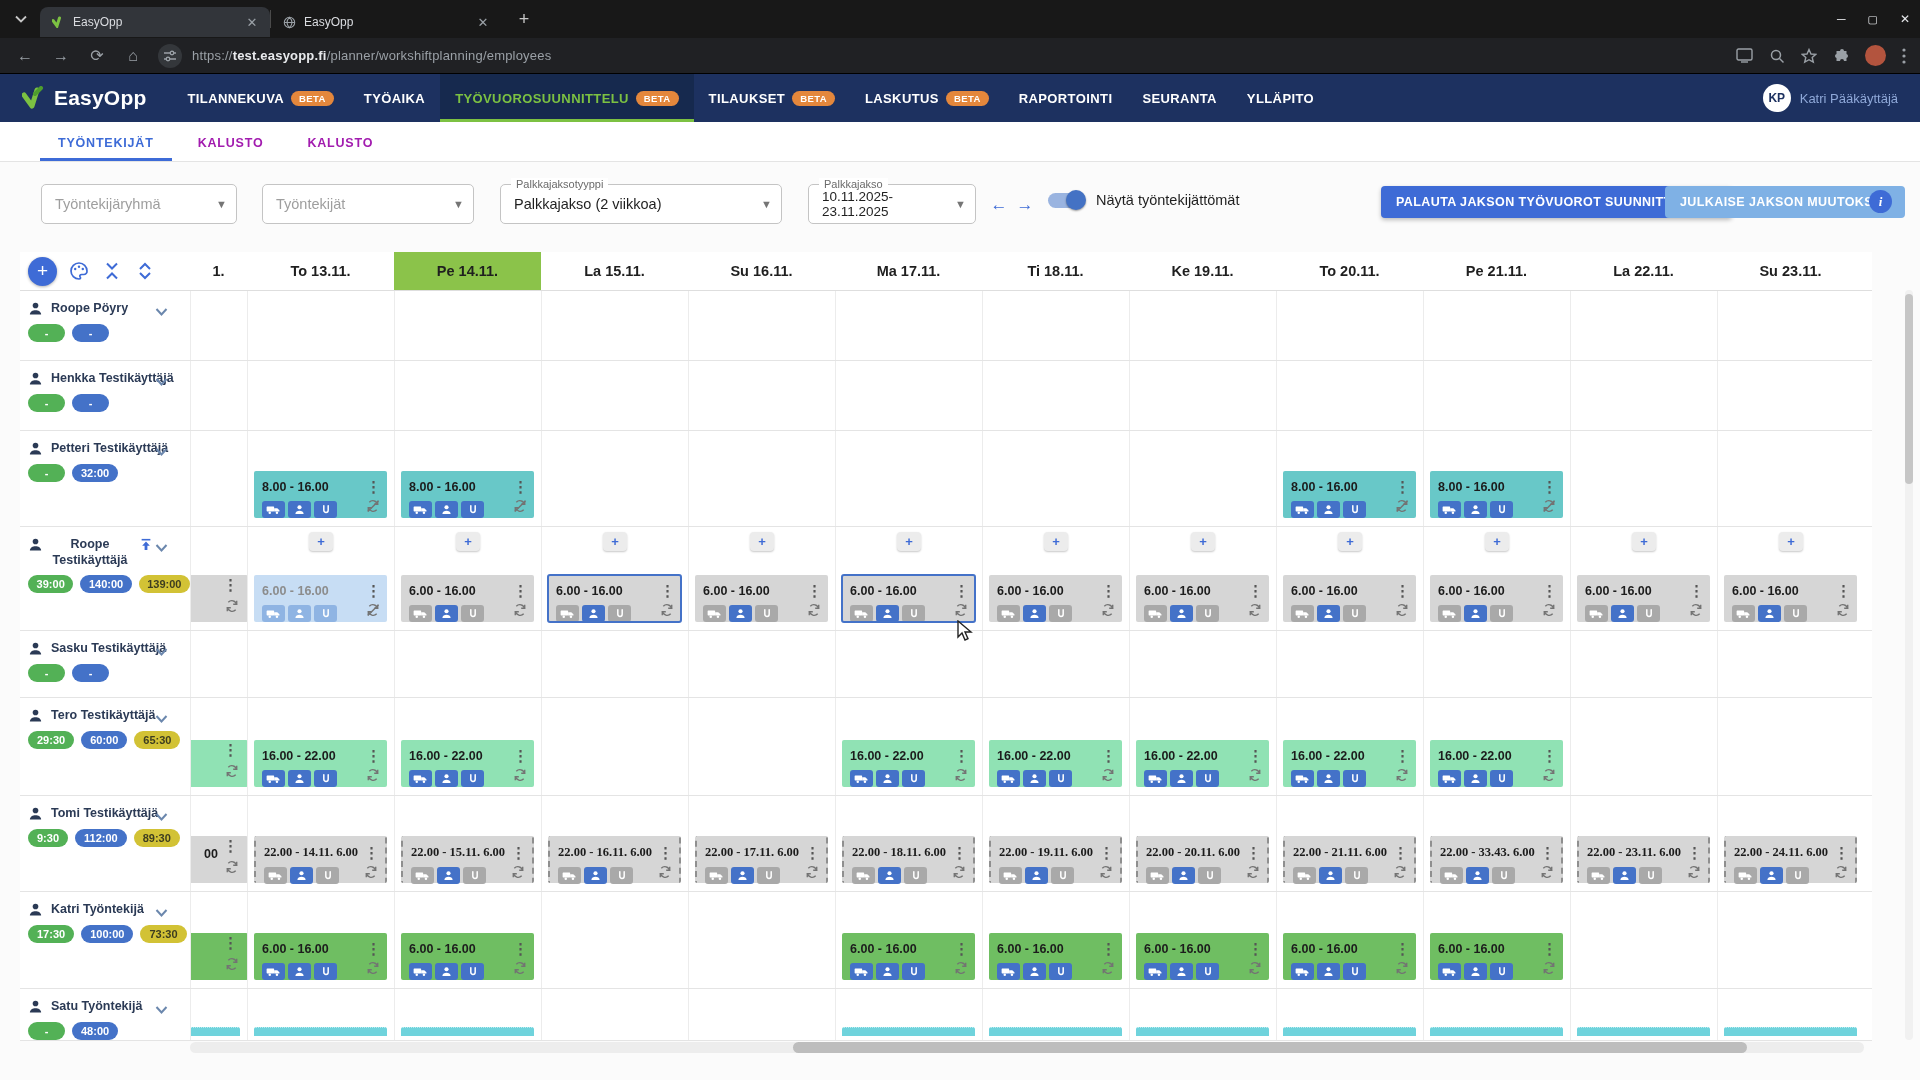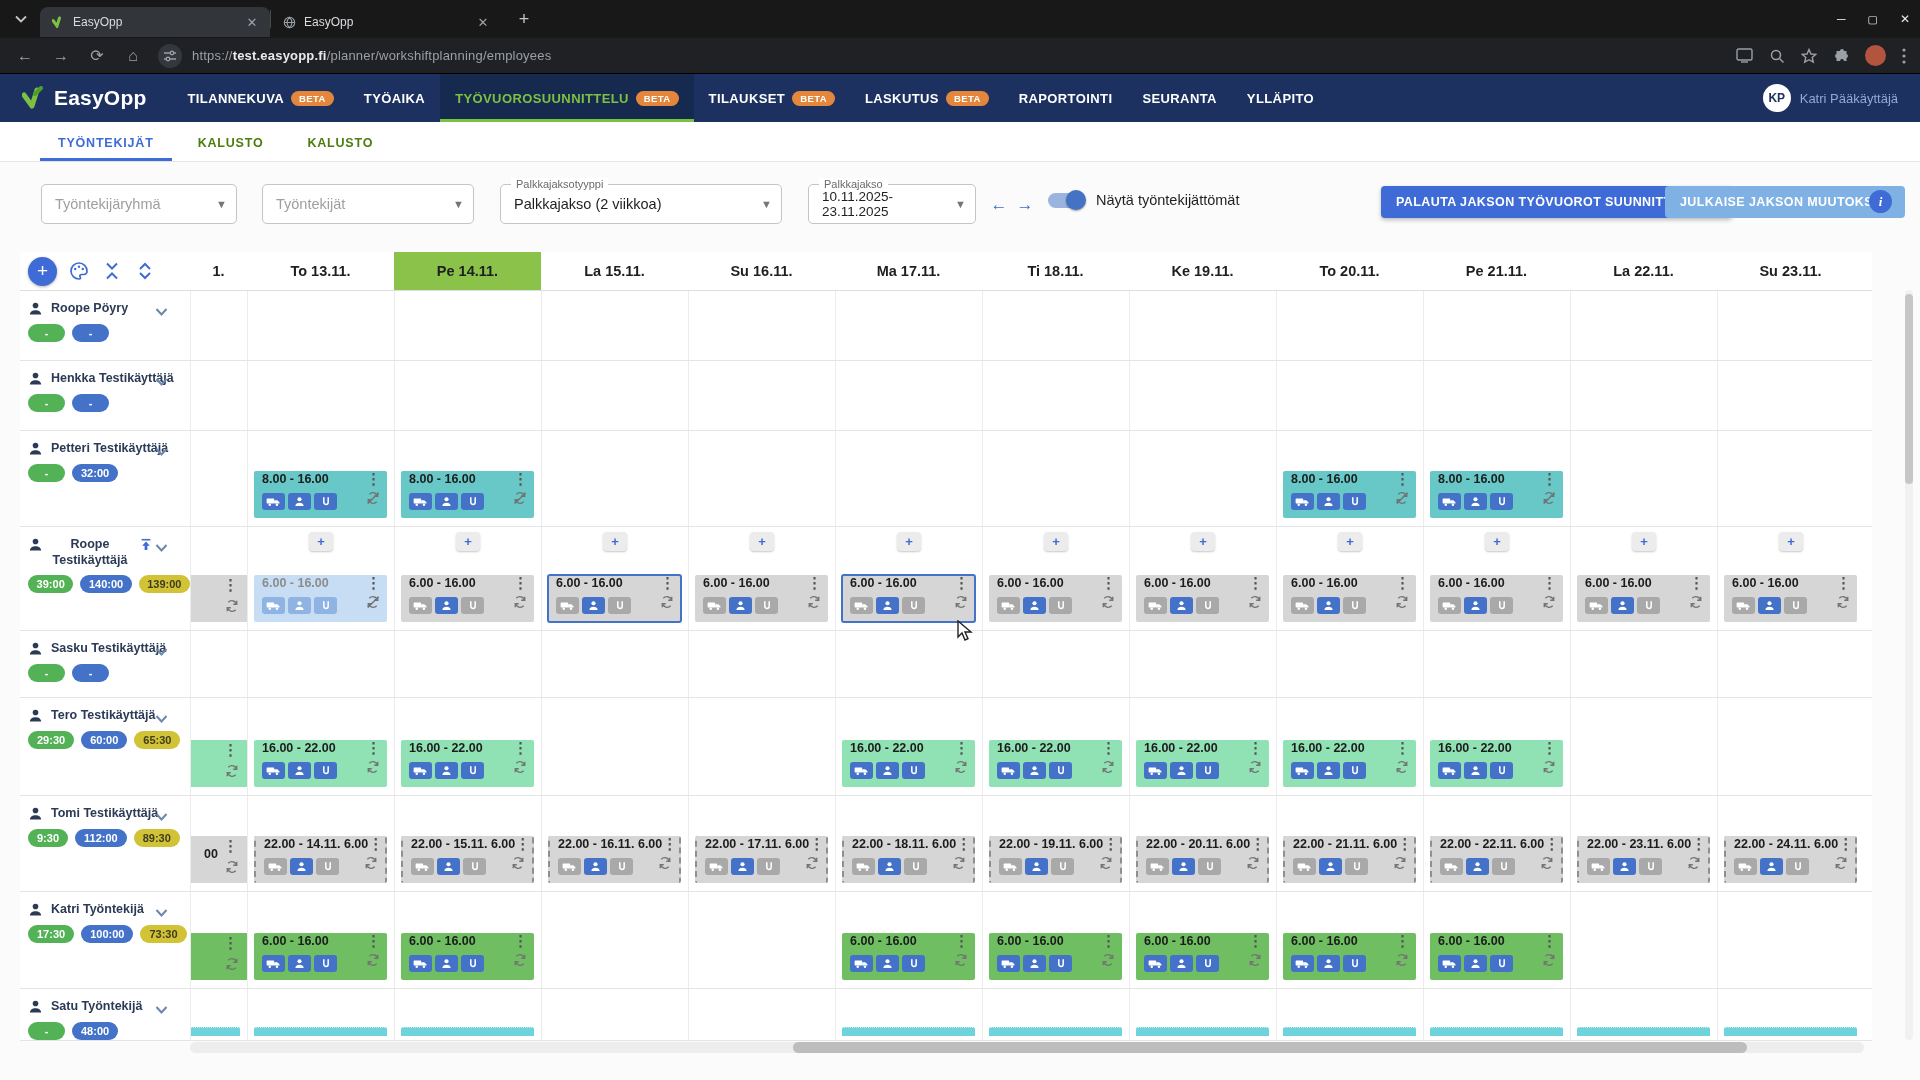--- a/index.html
+++ b/index.html
@@ -32,21 +32,21 @@
   .nav-items { display:flex; align-items:stretch; height:100%; }
   .nav-item { display:flex; align-items:center; gap:7px; padding:0 15px; color:#fff; font-size:13px; font-weight:700; letter-spacing:.4px; position:relative; }
   .nav-item.active { background:#16294e; color:#7cc142; box-shadow:inset 0 -3px 0 #7cc142; }
   .beta { background:#e4873c; color:#fff; font-size:9.5px; font-weight:700; padding:2px 8px; border-radius:9px; letter-spacing:.4px; }
   .nav-user { margin-left:auto; display:flex; align-items:center; gap:9px; padding-right:22px; }
   .nav-avatar { width:28px; height:28px; border-radius:50%; background:#fff; color:#1d3160; font-size:12px; font-weight:700; display:flex; align-items:center; justify-content:center; }
   .nav-username { color:#8fa8d8; font-size:13px; }
 
   
   .subtabs { position:absolute; left:0; top:122px; width:100%; height:40px; background:#fff; display:flex; align-items:flex-end; padding-left:40px; gap:8px; border-bottom:1px solid #e4e4e4; }
-  .subtab { padding:10px 18px 11px; font-size:12.5px; font-weight:700; letter-spacing:.8px; color:#4d7c0f; position:relative; }
+  .subtab { padding:10px 18px 11px; font-size:12.5px; font-weight:700; letter-spacing:.8px; color:#a21caf; position:relative; }
   .subtab.active { color:#3d6bd7; box-shadow:inset 0 -3px 0 #3d6bd7; }
 
   
   .filterbar { position:absolute; left:0; top:162px; width:100%; height:88px; }
   .field { position:absolute; height:40px; border:1px solid #c4c4c4; border-radius:5px; background:#fff; display:flex; align-items:center; padding:0 28px 0 13px; font-size:14.5px; color:#1f1f1f; }
   .field .ph { color:#9e9e9e; }
   .field .caret { position:absolute; right:9px; color:#757575; font-size:11px; }
   .flabel { position:absolute; top:-7px; left:10px; background:#fff; padding:0 5px; font-size:11px; color:#6b6b6b; }
   .arrowbtn { position:absolute; top:30px; width:26px; height:26px; color:#3e6bd6; font-size:17px; display:flex; align-items:center; justify-content:center; }
   .togglewrap { position:absolute; left:1048px; top:30px; display:flex; align-items:center; gap:12px; }
@@ -75,28 +75,28 @@
   .chev { position:absolute; right:22px; top:11px; }
   .pinicon { margin-left:2px; margin-top:1px; }
   .badges { display:flex; gap:7px; margin-top:7px; }
   .pill { min-width:37px; height:18px; border-radius:10px; color:#fff; font-size:11px; font-weight:700; display:flex; align-items:center; justify-content:center; padding:0 9px; }
   .pill.green { background:#53b156; }
   .pill.blue { background:#4472c8; }
   .pill.yellow { background:#d2c235; color:#3d3d20; }
   .cell { position:relative; border-left:1px solid #ececec; overflow:hidden; }
   .pluswrap { position:absolute; top:5px; left:0; right:0; display:flex; justify-content:center; }
   .plusbtn { width:24px; height:19px; border:none; border-radius:4px; background:#ececec; color:#3e6bd6; font-weight:700; font-size:13px; line-height:17px; box-shadow:0 1px 2px rgba(0,0,0,.22); font-family:inherit; }
-  .card { position:absolute; left:6px; right:7px; bottom:8px; height:47px; border-radius:2px; padding:1px 6px 4px 8px; }
+  .card { position:absolute; left:6px; right:7px; bottom:8px; height:47px; border-radius:2px; padding:9px 6px 4px 8px; }
   .card.c-teal { background:#68c8c8; }
   .card.c-lblue { background:#c7ddf4; }
   .card.c-gray { background:#d6d6d6; }
   .card.c-mint { background:#90e2b4; }
   .card.c-green { background:#6fbe62; }
   .card.sel { outline:2px solid #4472c8; outline-offset:-1px; }
-  .card.dash { border-left:2px dashed #8f8f8f; border-right:2px dashed #8f8f8f; }
+  .card.dash { border-left:2px dashed #8f8f8f; border-right:2px dashed #8f8f8f;font-family:Liberation Serif, serif; }
   .crow1 { display:flex; align-items:center; justify-content:space-between; }
   .ctime { font-size:12.5px; font-weight:700; color:#1c1c1c; white-space:nowrap; }
   .card.muted .ctime { color:#8c8c8c; }
   .cdots { color:#555; font-size:15px; font-weight:700; line-height:10px; }
   .crow2 { display:flex; align-items:flex-end; justify-content:space-between; margin-top:4px; }
   .chips { display:flex; gap:3px; }
   .chip { width:23px; height:17px; border-radius:3px; display:flex; align-items:center; justify-content:center; }
   .chip.b { background:#4472c8; }
   .chip.g { background:#a9a9a9; }
   .chip.lb { background:#8fb4e3; }
@@ -1604,21 +1604,21 @@
                 <span class="csync"><svg width="16" height="16" viewBox="0 0 20 20" fill="none" stroke="#737373" stroke-width="1.7">
                     <path d="M15.7 8.2A6 6 0 0 0 5.4 5.3M4.3 11.8a6 6 0 0 0 10.3 2.9"></path>
                     <path d="M15.9 3.4v4.4h-4.4M4.1 16.6v-4.4h4.4"></path>
                   </svg></span>
               </div>
            </div>
           </div>
           <div class="cell" style="width:147px">
             <div class="card c-gray dash">
              <div class="crow1">
-                <span class="ctime">22.00 - 22.11. 6.00</span>
+                <span class="ctime">22.00 - 33.43. 6.00</span>
                 <span class="cdots">⋮</span>
               </div>
              <div class="crow2">
                 <span class="chips">
                   <span class="chip g">
                     <svg width="15" height="11" viewBox="0 0 24 16" fill="#fff">
                       <rect x="1" y="3" width="12" height="8" rx="1"></rect>
                       <path d="M13 6h5l3.5 3v2H13z"></path>
                       <circle cx="6" cy="13" r="2"></circle>
                       <circle cx="17.5" cy="13" r="2"></circle>

